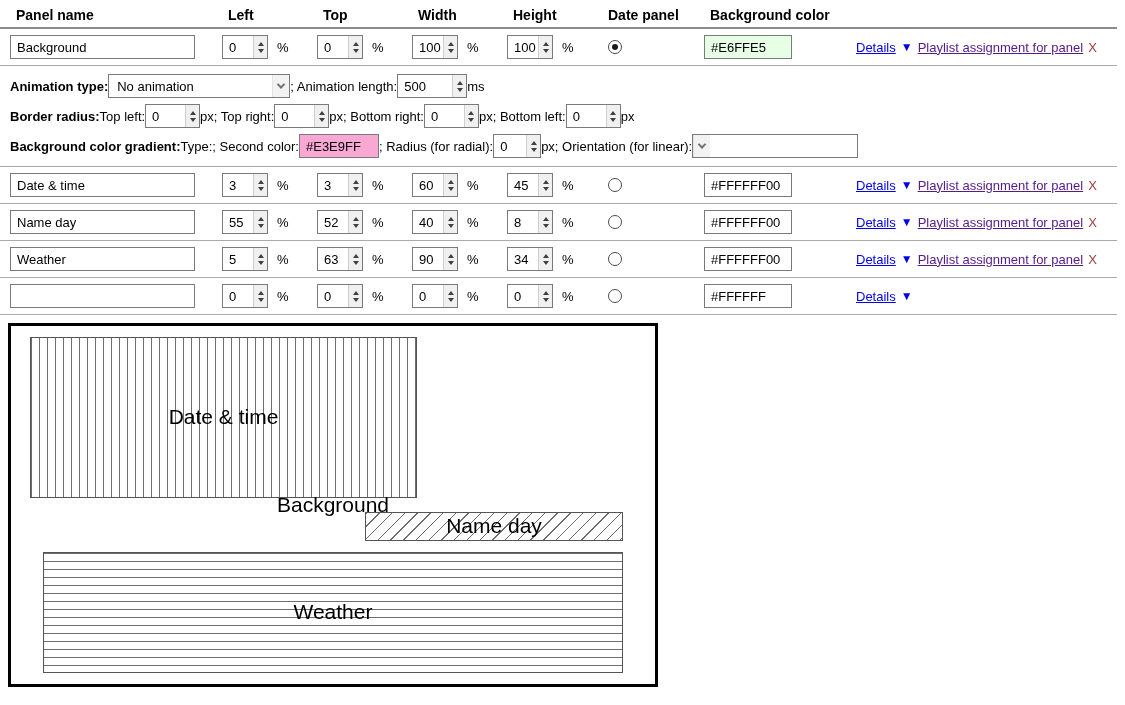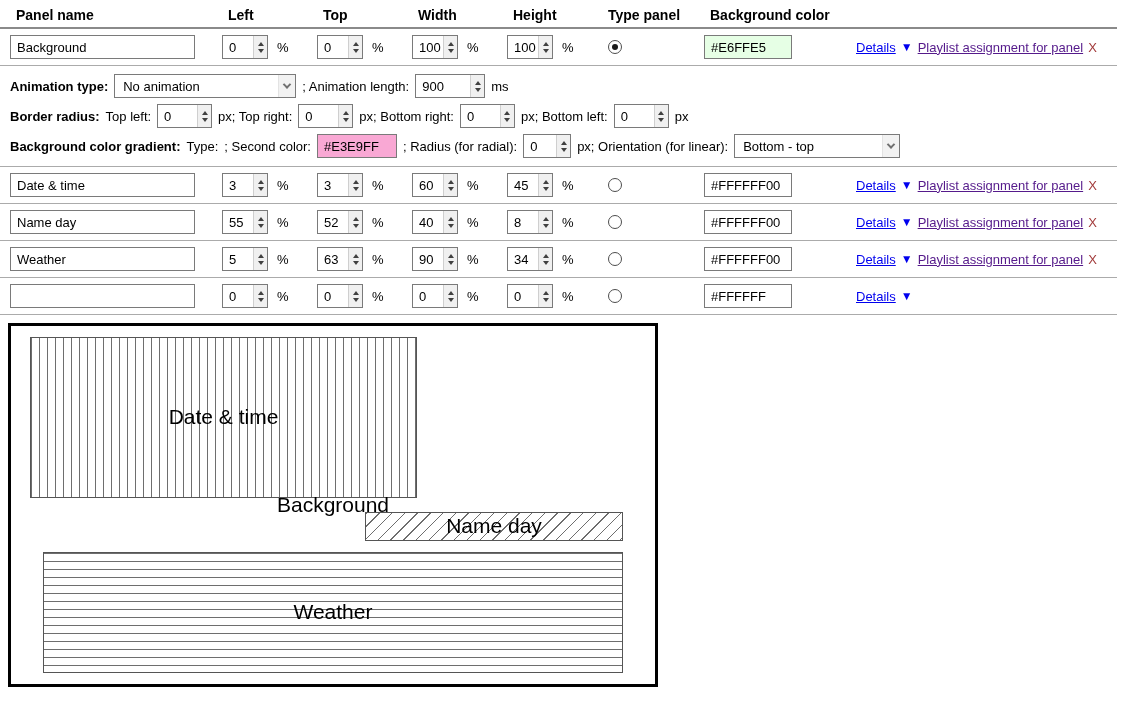--- a/index.html
+++ b/index.html
@@ -53,21 +53,21 @@
 
   
   a { font-size:13px; }
   a.details  { color:#0000EE; }
   .arrow     { color:#0000EE; font-size:12px; text-decoration:none; }
   a.playlist { color:#551A8B; }
   a.remove   { color:#A23B3B; text-decoration:none; }
 
   
   .settings { padding:5px 0 5px 10px; margin-right:8px; border-bottom:1px solid #ababab; font-size:13px; }
-  .srow { display:flex; align-items:center; height:30px; gap:6px; white-space:nowrap; }
+  .srow { display:flex; align-items:center; height:30px; white-space:nowrap; }
   .b { font-weight:bold; }
 
   
   .preview { position:relative; width:650px; height:364px; border:3px solid #000;
     margin:8px 0 0 8px; background:#fff; }
   .pv-bg-label { position:absolute; left:50%; top:50%; transform:translate(-50%,-50%);
     font-size:21px; z-index:5; white-space:nowrap; }
   .pv-panel { position:absolute; border:1px solid #555; display:flex; align-items:center;
     justify-content:center; }
   .pv-label { font-size:21px; white-space:nowrap; }
@@ -77,21 +77,21 @@
 </style>
 </head>
 <body>
 
 <div class="thead">
   <div class="c-name">Panel name</div>
   <div class="c-num">Left</div>
   <div class="c-num">Top</div>
   <div class="c-num">Width</div>
   <div class="c-num">Height</div>
-  <div class="c-main">Type panel</div>
+  <div class="c-main">Date panel</div>
   <div class="c-color">Background color</div>
   <div class="c-links"></div>
 </div>
 
 <div class="trow">
   <div class="c-name"><input class="txt name-input" value="Background" style=""></div>
   <div class="c-num">
       <span class="spin w46">
         <span class="v">0</span>
         <span class="btns"></span>
@@ -135,21 +135,21 @@
   <div class="srow">
     <span class="b">Animation type:</span>
     <span class="sel w182">
         <span class="sv">No animation</span>
         <span class="chev">
           <i></i>
         </span>
       </span>
     <span>; Animation length:</span>
     <span class="spin w70">
-        <span class="v">900</span>
+        <span class="v">500</span>
         <span class="btns"></span>
       </span>
     <span>ms</span>
   </div>
   <div class="srow">
     <span class="b">Border radius:</span>
     <span>Top left:</span>
     <span class="spin w55">
         <span class="v">0</span>
         <span class="btns"></span>
@@ -176,21 +176,20 @@
     <span>Type:</span>
     <span>; Second color:</span>
     <input class="txt w80" id="second-color" style="width: 80px; background: #f9a8d4;" value="#E3E9FF">
     <span>; Radius (for radial):</span>
     <span class="spin w48">
         <span class="v">0</span>
         <span class="btns"></span>
       </span>
     <span>px; Orientation (for linear):</span>
     <span class="sel w166">
-        <span class="sv">Bottom - top</span>
         <span class="chev">
           <i></i>
         </span>
       </span>
   </div>
 </div>
 
 <div class="trow">
   <div class="c-name"><input class="txt name-input" value="Date &amp; time" style=""></div>
   <div class="c-num">

